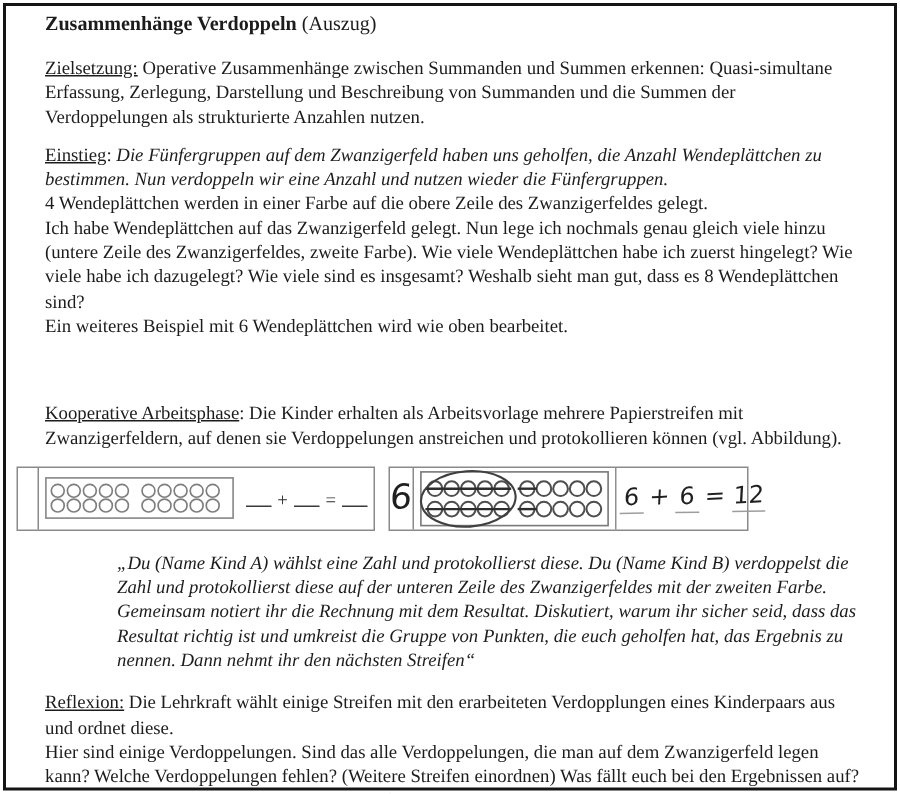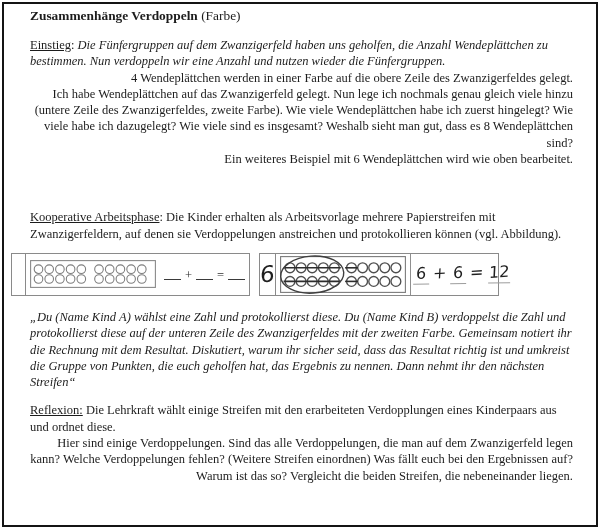--- a/index.html
+++ b/index.html
@@ -5,22 +5,22 @@
   html,body{margin:0;padding:0;background:#fff;}
   .page{position:relative;width:600px;height:529px;background:#ffffff;overflow:hidden;
         font-family:"Liberation Serif",serif;color:#1c1c1c;}
   .frame{position:absolute;left:2px;top:2px;width:592px;height:521px;border:2px solid #141414;}
   .content{position:absolute;left:30px;top:7px;width:543px;font-size:12.5px;line-height:16.3px;}
   .title{font-size:13.4px;line-height:17px;margin:0 0 13px 0;}
   .b{font-weight:bold;}
   .ul{text-decoration:underline;}
   p{margin:0 0 9px 0;}
   p.tight{margin-bottom:9px;margin-top:42px;}
-  i.block,span.block{display:block;font-style:inherit;text-align:right;}
-  .it{font-style:italic;}
+  i.block,span.block{display:block;font-style:inherit;}
+  .it{font-style:italic;margin-left:48px;}
   .quote{margin-bottom:12px;}
 
   
   .figure{position:relative;height:50px;margin:2px 0 8px -19px;width:560px;}
   .strip{position:absolute;top:2px;height:43px;border:1.2px solid #8a8a8a;display:flex;
          box-sizing:border-box;background:#fff;}
   .cell{display:flex;align-items:center;justify-content:center;box-sizing:border-box;}
   .cell.num{border-right:1.2px solid #8a8a8a;}
   .cell.field{padding:0 4px;}
   .cell.eq{flex:1;}
@@ -35,22 +35,23 @@
   .hweq{display:flex;align-items:flex-end;transform:rotate(-1deg);}
   svg{display:block;overflow:visible;}
 </style>
 </head>
 <body>
 
 <div class="page">
   <div class="frame"></div>
   <div class="content">
 
-    <div class="title"><span class="b">Zusammenhänge Verdoppeln</span><span> (Farbe)</span></div>
+    <div class="title"><span class="b">Zusammenhänge Verdoppeln</span><span> (Auszug)</span></div>
 
+    <p><span class="ul">Zielsetzung:</span><span> Operative Zusammenhänge zwischen Summanden und Summen erkennen: Quasi-simultane Erfassung, Zerlegung, Darstellung und Beschreibung von Summanden und die Summen der Verdoppelungen als strukturierte Anzahlen nutzen.</span></p>
 
     <p><span class="ul">Einstieg</span><span>: </span><i>Die Fünfergruppen auf dem Zwanzigerfeld haben uns geholfen, die Anzahl Wendeplättchen zu bestimmen. Nun verdoppeln wir eine Anzahl und nutzen wieder die Fünfergruppen.</i><span class="block">4 Wendeplättchen werden in einer Farbe auf die obere Zeile des Zwanzigerfeldes gelegt.</span><i class="block">Ich habe Wendeplättchen auf das Zwanzigerfeld gelegt. Nun lege ich nochmals genau gleich viele hinzu (untere Zeile des Zwanzigerfeldes, zweite Farbe). Wie viele Wendeplättchen habe ich zuerst hingelegt? Wie viele habe ich dazugelegt? Wie viele sind es insgesamt? Weshalb sieht man gut, dass es 8 Wendeplättchen sind?</i><i class="block">Ein weiteres Beispiel mit 6 Wendeplättchen wird wie oben bearbeitet.</i></p>
 
     <p class="tight"><span class="ul">Kooperative Arbeitsphase</span><span>: Die Kinder erhalten als Arbeitsvorlage mehrere Papierstreifen mit Zwanzigerfeldern, auf denen sie Verdoppelungen anstreichen und protokollieren können (vgl. Abbildung).</span></p>
 
     <div class="figure" id="figure">
       <div class="strip" id="strip-0" style="left:0;width:239px">
         <div class="cell num" style="width:22px">
             <span class="hw big"></span>
           </div>

